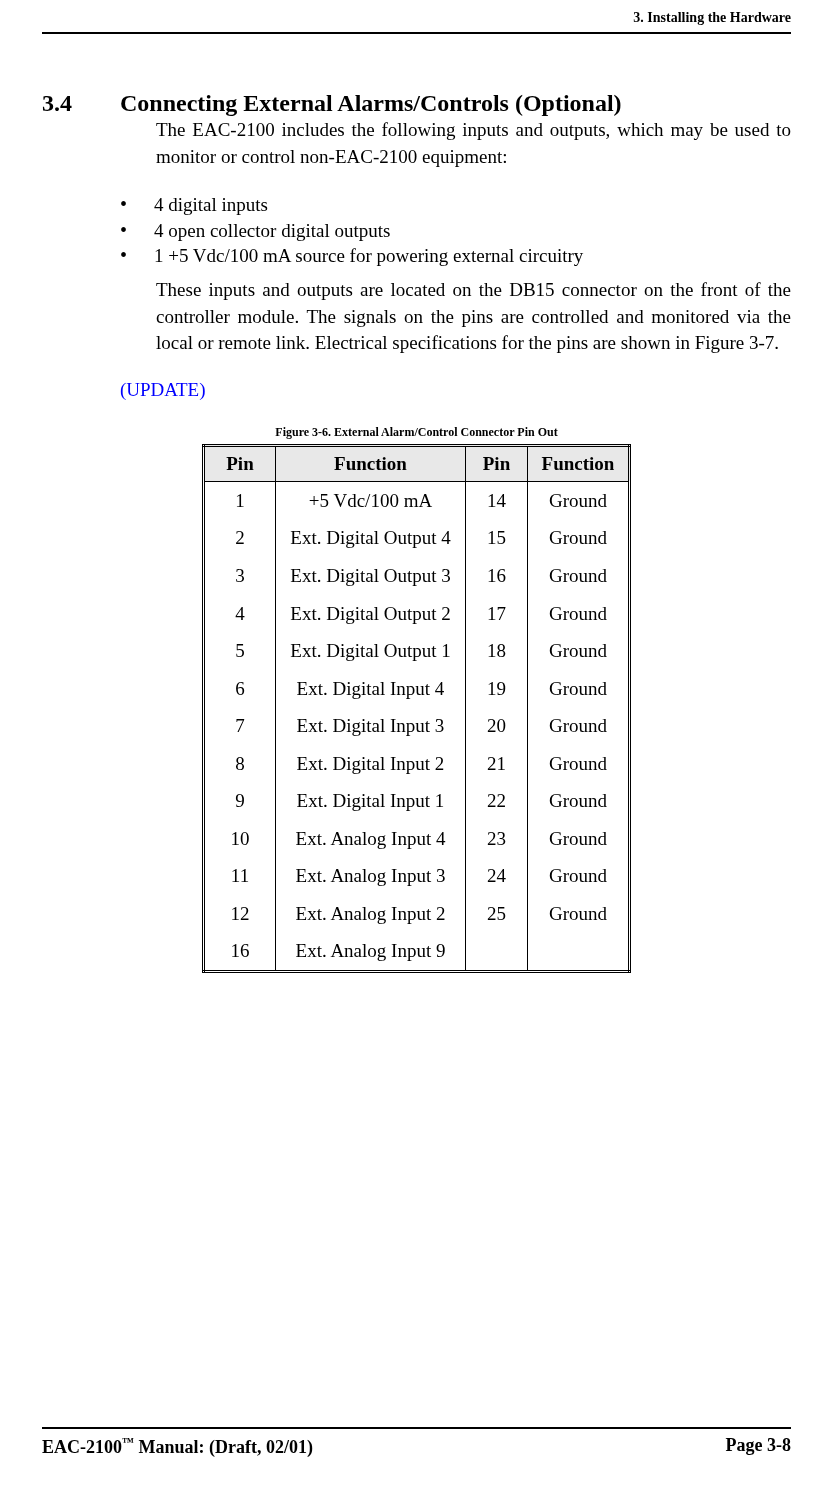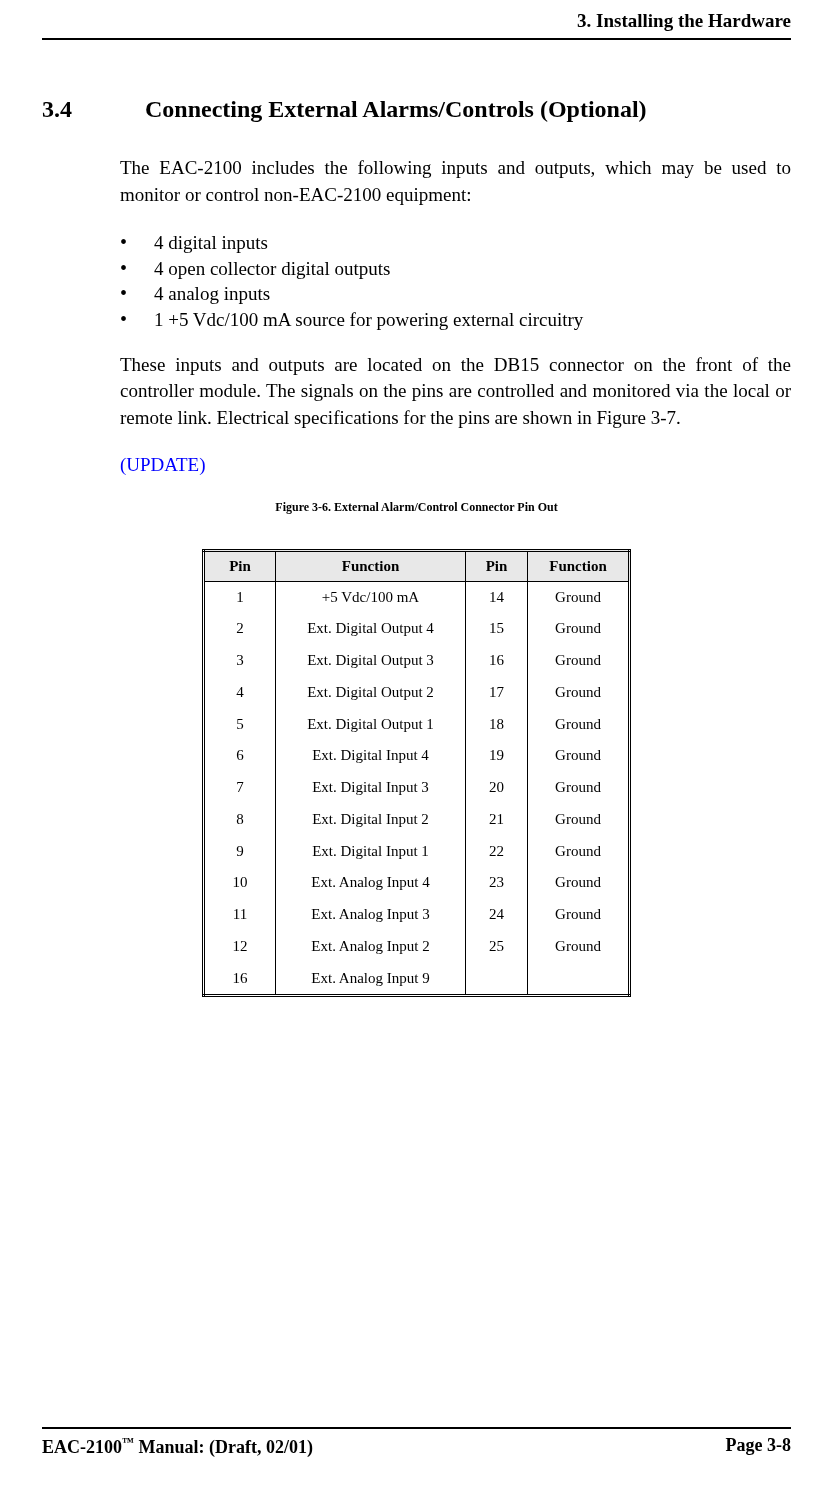--- a/index.html
+++ b/index.html
@@ -9,51 +9,49 @@
       color: #000;
       background: #fff;
       width: 833px;
       height: 1494px;
       position: relative;
       padding: 0 42px;
     }
     .header {
       text-align: right;
       font-weight: bold;
-      font-size: 19px;
+      font-size: 14px;
       padding-top: 10px;
       padding-bottom: 6px;
       border-bottom: 2px solid #000;
     }
     .section {
       padding-top: 56px;
     }
     .section-heading {
       font-weight: bold;
       font-size: 24px;
-      margin-bottom: 32px;
       display: flex;
-      gap: 25px;
     }
     .section-num {
       width: 78px;
       flex-shrink: 0;
     }
     .body-text {
-      margin-left: 78px;
+      margin-left: 114px;
       text-align: justify;
       line-height: 1.4;
     }
     .para {
       margin-bottom: 22px;
     }
     ul.bullets {
       list-style: none;
       margin-left: 78px;
-      margin-bottom: 19px;
+      margin-bottom: 8px;
     }
     ul.bullets li {
       position: relative;
       padding-left: 34px;
       line-height: 1.35;
     }
     ul.bullets li::before {
       content: "•";
       position: absolute;
       left: 0;
@@ -71,22 +69,21 @@
       font-size: 12px;
       margin-bottom: 4px;
     }
     .table-wrap {
       display: flex;
       justify-content: center;
     }
     table.pinout {
       border-collapse: collapse;
       border: 3px double #000;
-      font-size: 15px;
-      margin-top: 30px;
+      font-size: 19px;
     }
     table.pinout th {
       background: #e8e8e8;
       font-weight: bold;
       text-align: center;
       border-right: 1px solid #000;
       border-bottom: 1px solid #000;
       padding: 6px 8px;
     }
     table.pinout th:last-child, table.pinout td:last-child { border-right: none; }
@@ -129,21 +126,20 @@
   <div class="section-heading">
     <span class="section-num">3.4</span>
     <span>Connecting External Alarms/Controls (Optional)</span>
   </div>
 
   <p class="body-text para">The EAC-2100 includes the following inputs and outputs, which may be used to monitor or control non-EAC-2100 equipment:</p>
 
   <ul class="bullets">
     <li>4 digital inputs</li>
     <li>4 open collector digital outputs</li>
-    <li>4 analog inputs</li>
     <li>1 +5 Vdc/100 mA source for powering external circuitry</li>
   </ul>
 
   <p class="body-text para">These inputs and outputs are located on the DB15 connector on the front of the controller module.  The signals on the pins are controlled and monitored via the local or remote link. Electrical specifications for the pins are shown in Figure 3-7.</p>
 
   <p class="update">(UPDATE)</p>
 
   <div class="figure-caption">Figure 3-6. External Alarm/Control Connector Pin Out</div>
 
   <div class="table-wrap">

